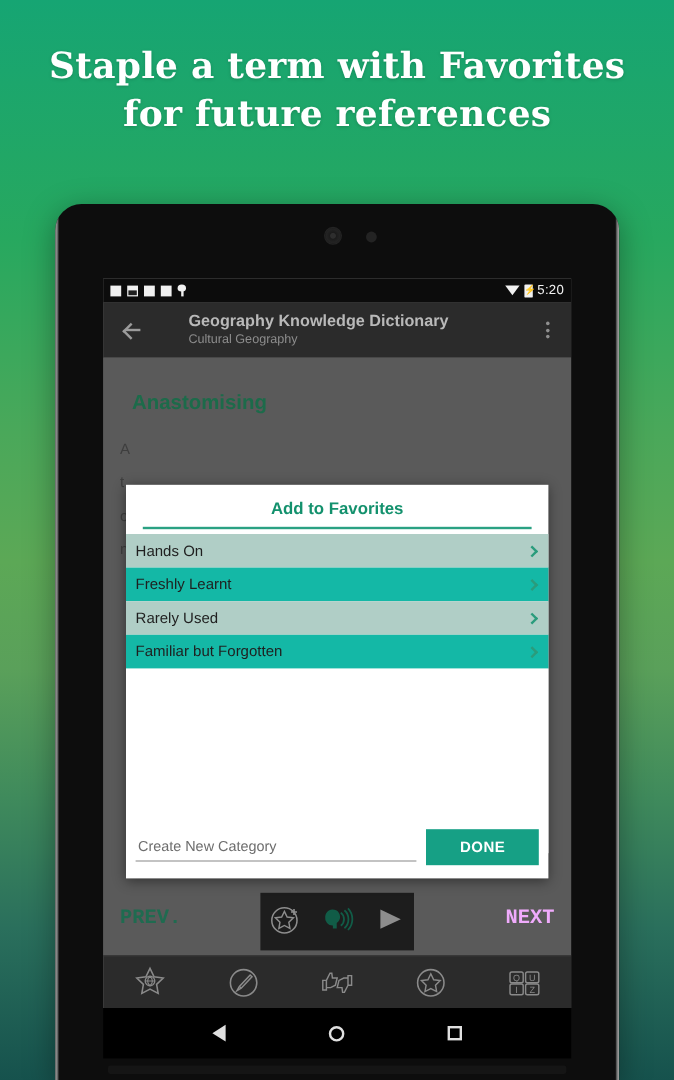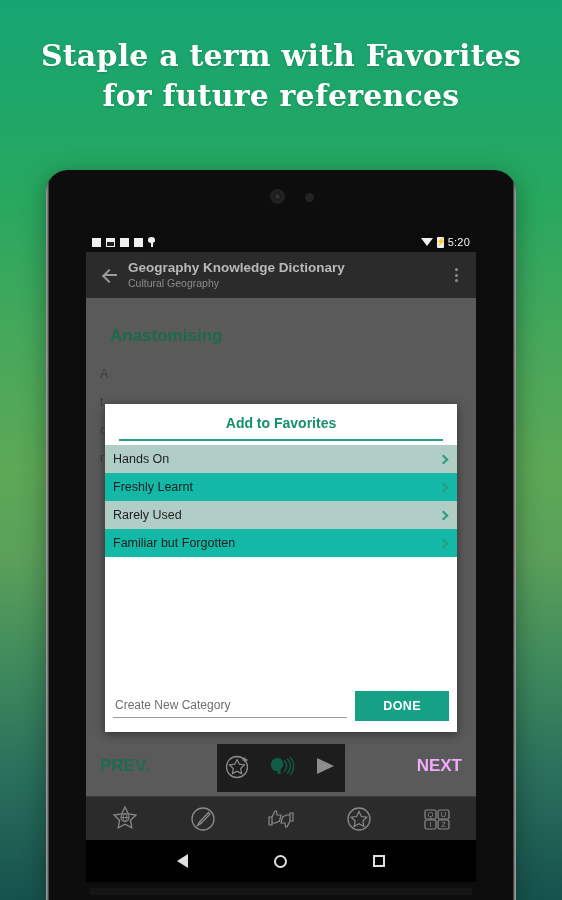--- a/index.html
+++ b/index.html
@@ -89,21 +89,21 @@
   .sb-batt { width:7px; height:11px; background:#f0f0f0; border-radius:1px;
              position:relative; }
   .sb-batt::after { content:"\26A1"; position:absolute; left:0; top:-1px;
                     font-size:8px; color:#0c0c0c; line-height:12px; width:7px;
                     text-align:center; }
   .sb-time { color:#f2f2f2; font-size:11px; letter-spacing:0.2px; }
 
   
   .appbar {
     height:46px; background:#2b2b2b; display:flex; align-items:center;
-    padding:16px 10px; position:relative;
+    padding:16px 10px; position:relative;gap:29px;
   }
   .back-arrow { width:26px; height:26px; position:relative; flex:0 0 26px;
                 margin-right:6px; }
   .back-arrow::before{
     content:""; position:absolute; left:8px; top:12px; width:13px; height:2px;
     background:#9b9b9b;
   }
   .back-arrow::after{
     content:""; position:absolute; left:8px; top:9px; width:8px; height:8px;
     border-left:2px solid #9b9b9b; border-bottom:2px solid #9b9b9b;
@@ -123,21 +123,21 @@
     color:#1c6b4a; font-size:17px; font-weight:bold;
   }
   .bodytext {
     position:absolute; left:14px; top:62px; width:360px;
     color:#3e3e3e; font-size:12.5px; line-height:28px;
     white-space:pre-line;
   }
 
   
   .navrow {
-    position:absolute; left:0; bottom:44px; width:390px; height:52px;
+    position:absolute; left:0; bottom:44px; width:390px; height:52px;font-family:Liberation Mono, monospace;
   }
   .prev-btn { position:absolute; left:14px; top:12px; color:#1f6b50;
               font-size:17px; font-weight:bold; }
   .next-btn { position:absolute; right:14px; top:12px; color:#f0abfc;
               font-size:17px; font-weight:bold; }
   .mediabar {
     position:absolute; left:50%; transform:translateX(-50%); top:0;
     width:128px; height:48px; background:#1d1d1d;
     display:flex; align-items:center; justify-content:space-around;
   }

